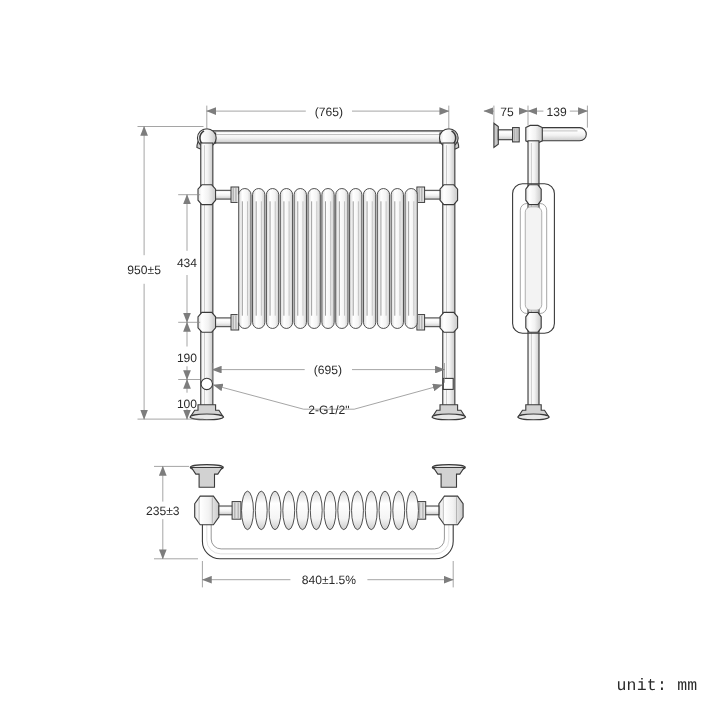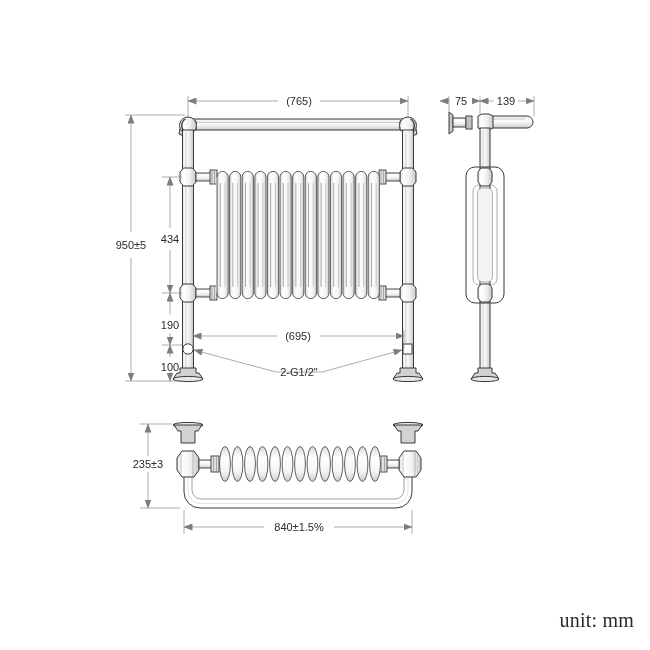--- a/index.html
+++ b/index.html
@@ -4,22 +4,22 @@
 <style>
   html,body{margin:0;padding:0;background:#ffffff;}
   body{
     width:650px;height:650px;position:relative;overflow:hidden;
     font-family:"Liberation Sans","DejaVu Sans",sans-serif;
     color:#2b2b2b;
   }
   #drawing{position:absolute;left:0;top:0;width:650px;height:650px;}
   .unit-label{
     position:absolute;right:16px;bottom:18px;
-    font-size:20px;letter-spacing:.2px;color:#2b2b2b;
-    font-family:Liberation Serif, serif;
+    font-size:15px;letter-spacing:.2px;color:#2b2b2b;
+    font-family:Liberation Mono, monospace;
   }
   svg text{
     font-family:"Liberation Sans","DejaVu Sans",sans-serif;
     fill:#2b2b2b;
   }
 </style>
 </head>
 <body>
 
 <svg id="drawing" viewBox="0 0 650 650" width="650" height="650" xmlns="http://www.w3.org/2000/svg">

